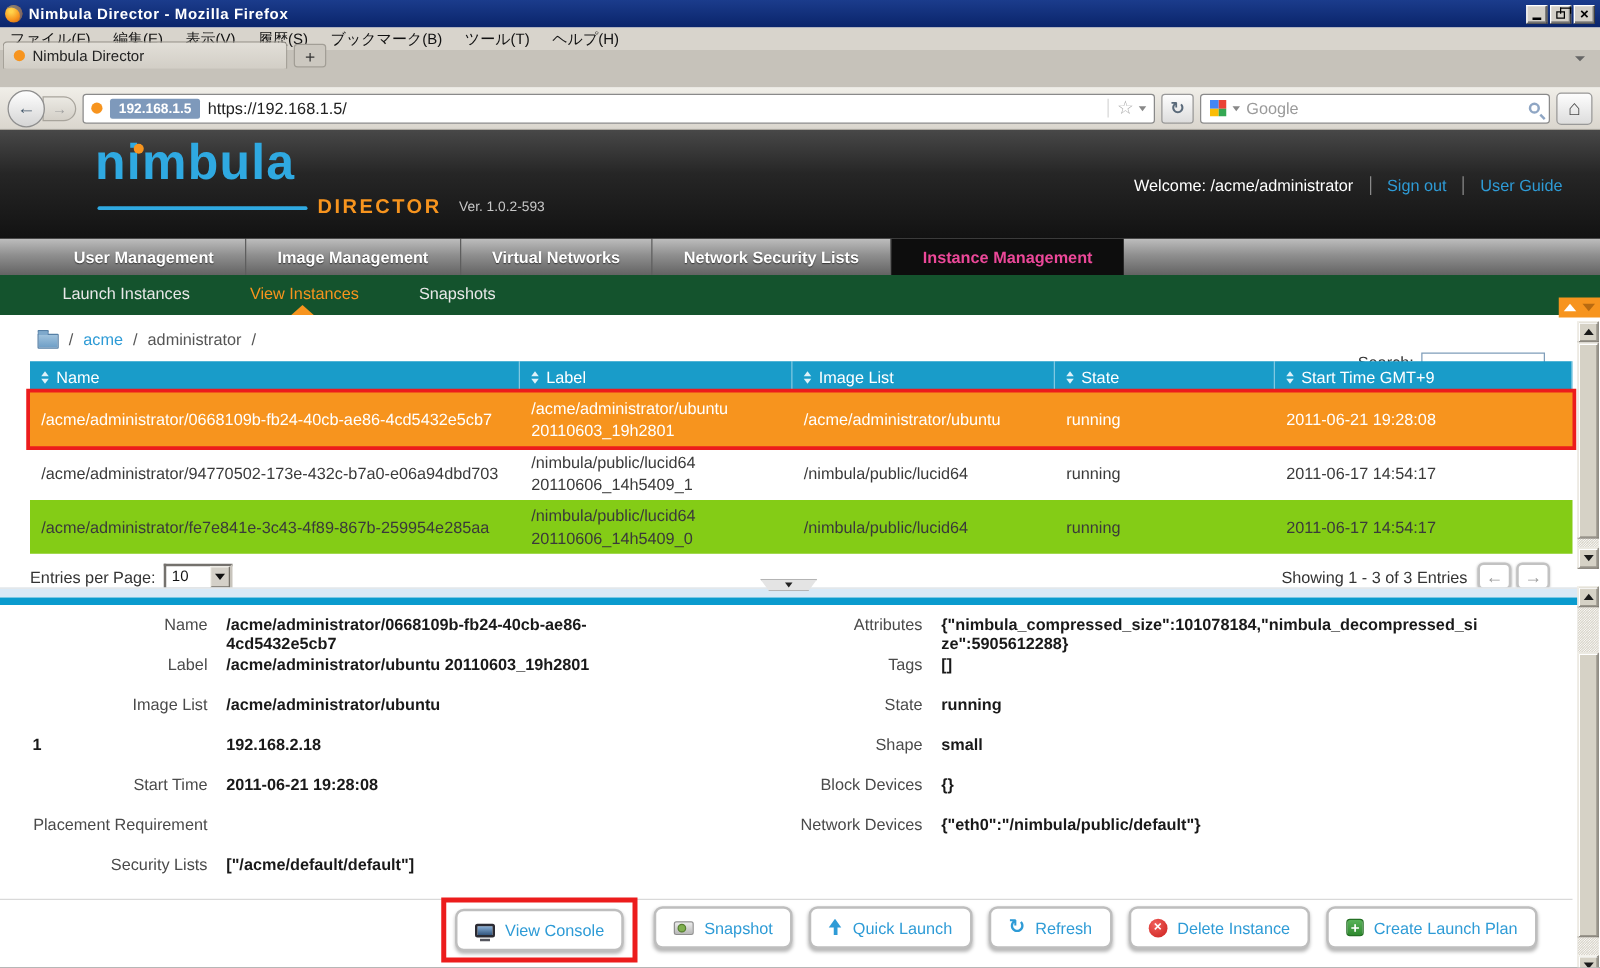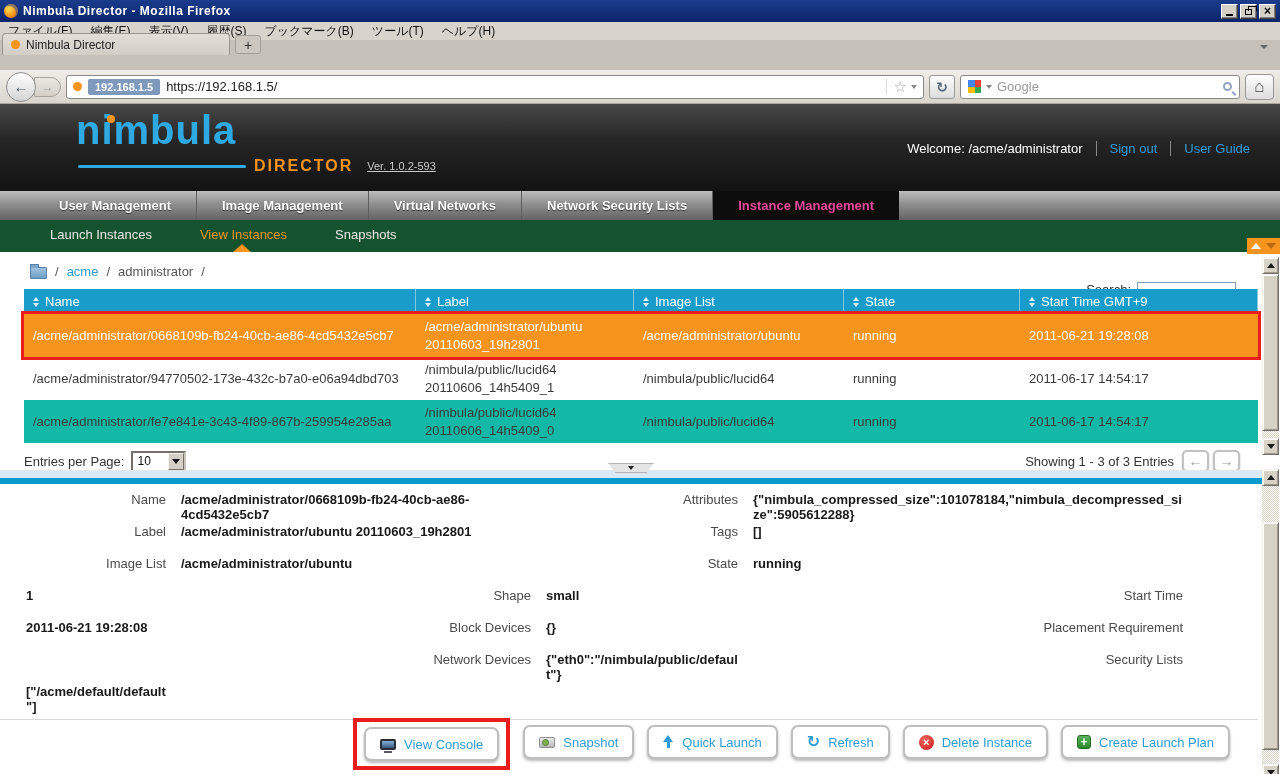--- a/index.html
+++ b/index.html
@@ -82,21 +82,21 @@
   
   .appheader { height:87px; background:linear-gradient(180deg,#484848 0%,#262626 40%,#121212 100%);
                position:relative; }
   .logo { position:absolute; left:76px; top:6px; font-size:40px; font-weight:bold;
           color:#2fa9e1; letter-spacing:1px; line-height:1; }
   .logo-idot { position:absolute; left:107px; top:11px; width:8px; height:8px;
                border-radius:50%; background:#f7941e; }
   .logo-row { position:absolute; left:78px; top:53px; display:flex; align-items:center; }
   .logo-line { width:168px; height:3px; background:#2fa9e1; border-radius:2px; }
   .logo-sub { margin-left:8px; font-size:16px; font-weight:bold; color:#f7941e; letter-spacing:2px; }
-  .ver { margin-left:14px; font-size:11px; color:#c8c8c8;text-decoration:underline; }
+  .ver { margin-left:14px; font-size:11px; color:#c8c8c8; }
   .hdr-right { position:absolute; right:30px; top:37px; display:flex; align-items:center; font-size:13px; }
   .welcome { color:#fff; }
   .hdr-link { color:#2e9bd6; border-left:1px solid #8a8a8a; margin-left:13px; padding-left:13px;
               cursor:pointer; }
 
   
   .mainnav { height:29px; background:linear-gradient(#bdbdbd,#8f8f8f 45%,#636363);
              display:flex; font-size:13px; font-weight:bold; color:#fff; }
   .mn-item { line-height:29px; padding:0 25px; border-right:1px solid #5e5e5e;
              text-shadow:0 1px 1px rgba(0,0,0,.6); cursor:pointer; }
@@ -140,21 +140,21 @@
   .t-head { background:#199cc9; height:25px; }
   .th { display:flex; align-items:center; gap:6px; padding-left:9px; color:#fff;
         font-size:13px; border-right:1px solid rgba(255,255,255,.45); cursor:pointer; }
   .sort { display:inline-flex; flex-direction:column; gap:2px; }
   .s-up { width:0; height:0; border-left:3px solid transparent; border-right:3px solid transparent;
           border-bottom:4px solid #dff2f9; }
   .s-dn { width:0; height:0; border-left:3px solid transparent; border-right:3px solid transparent;
           border-top:4px solid #dff2f9; }
   .t-row { min-height:42px; align-items:center; font-size:13px; color:#3a3a3a; cursor:pointer; }
   .t-row > div { padding:4px 10px 4px 9px; line-height:1.35; overflow-wrap:break-word; }
-  .t-row.alt { background:#14b8a6; }
+  .t-row.alt { background:#84cc16; }
   .t-row.selected { background:#f7941e; color:#fff; position:relative; z-index:2;
                     box-shadow:0 0 0 3px #ec1c1c; }
 
   .pagination { position:absolute; top:198px; left:24px; right:40px; height:22px;
                 display:flex; align-items:center; font-size:13px; color:#333; }
   .select { display:inline-flex; margin-left:7px; width:55px; height:21px; background:#fff;
             border:2px inset #c8c4bc; align-items:stretch; cursor:pointer; }
   .sel-val { flex:1; font-size:12px; padding:1px 0 0 4px; color:#111; }
   .sel-btn { width:16px; background:#d4d0c8; border:1px solid; border-color:#f4f2ec #76726a #76726a #f4f2ec;
              display:flex; align-items:center; justify-content:center; }
@@ -441,20 +441,21 @@
       <div class="dv">/acme/administrator/ubuntu 20110603_19h2801</div>
       <div class="dl">Tags</div>
       <div class="dv">[]</div>
 
       <div class="dl">Image List</div>
       <div class="dv">/acme/administrator/ubuntu</div>
       <div class="dl">State</div>
       <div class="dv">running</div>
 
       <div class="dv">1</div>
+      <div class="dv">192.168.2.18</div>
 
       <div class="dl">Shape</div>
       <div class="dv">small</div>
       <div class="dl">Start Time</div>
       <div class="dv">2011-06-21 19:28:08</div>
 
       <div class="dl">Block Devices</div>
       <div class="dv">{}</div>
       <div class="dl">Placement Requirement</div>
       <div class="dv"></div>

